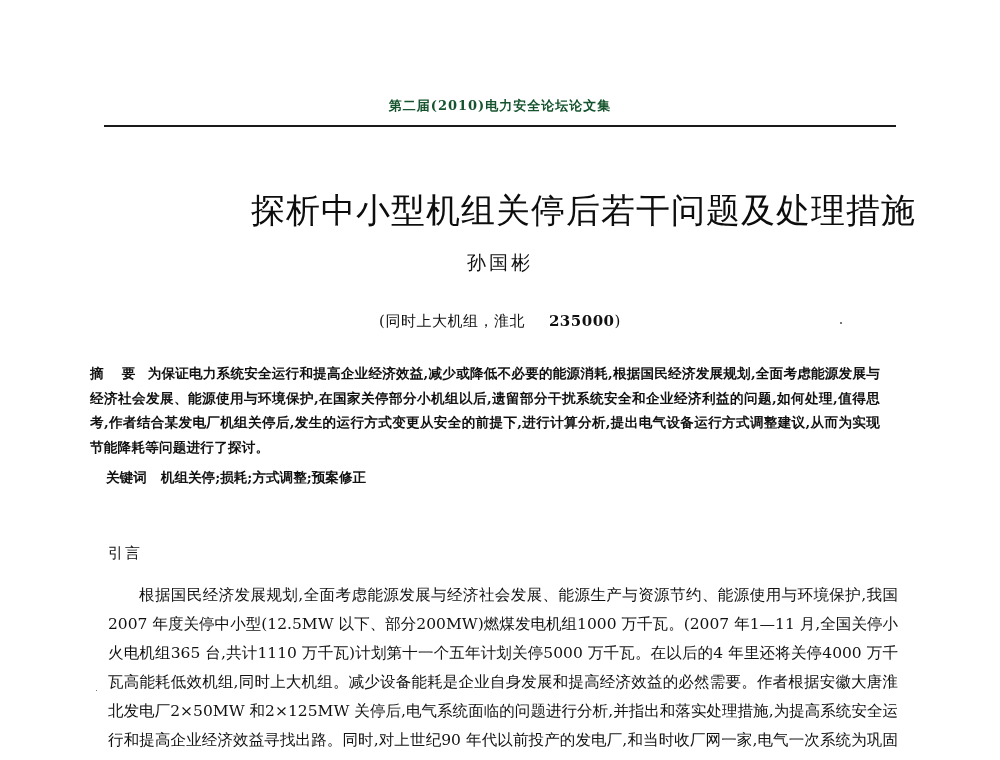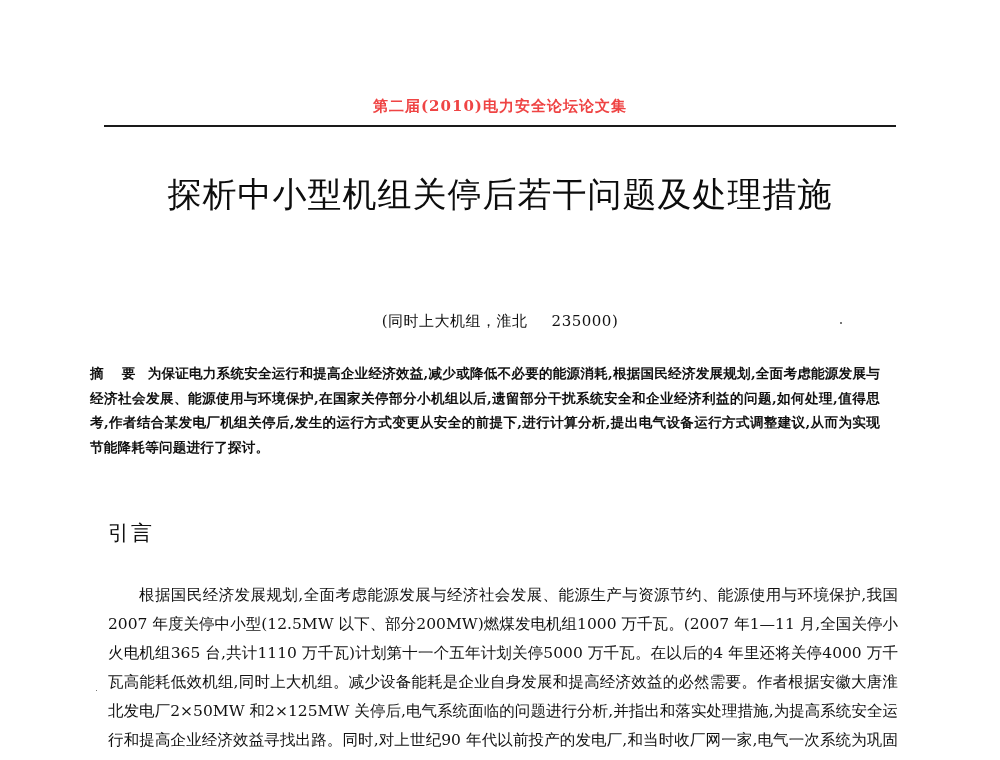--- a/index.html
+++ b/index.html
@@ -21,23 +21,23 @@
       width: 1000px; height: 760px;
     }
     .running-header {
       position: absolute;
       left: 104px;
       width: 792px;
       top: 97px;
       text-align: center;
       font-family: "DejaVu Serif", "Liberation Serif", serif;
       font-weight: bold;
-      font-size: 15px;
+      font-size: 13px;
       letter-spacing: 1px;
-      color: #ef4444;
+      color: #14532d;
     }
     .header-rule {
       position: absolute;
       left: 104px;
       top: 125px;
       width: 792px;
       height: 0;
       border-top: 2px solid #1a1a1a;
     }
     .title {
@@ -65,20 +65,21 @@
       position: absolute;
       left: 100px;
       width: 800px;
       top: 312px;
       text-align: center;
       font-size: 15px;
       letter-spacing: 0.5px;
     }
     .affiliation .postcode {
       margin-left: 24px;
+      font-weight: bold;
     }
     .abstract {
       position: absolute;
       left: 90px;
       width: 790px;
       top: 361px;
       font-size: 13.6px;
       line-height: 24.5px;
       font-weight: bold;
       text-align: justify;
@@ -98,23 +99,23 @@
       top: 469px;
       font-size: 13.6px;
       font-weight: bold;
     }
     .keywords .label {
       margin-right: 14px;
     }
     .section-heading {
       position: absolute;
       left: 108px;
-      top: 519px;
+      top: 544px;
       font-family: Liberation Sans, sans-serif;
-      font-size: 21px;
+      font-size: 15px;
       letter-spacing: 2px;
     }
     .body-text {
       position: absolute;
       left: 108px;
       width: 790px;
       top: 581px;
       font-size: 15.5px;
       line-height: 29px;
       text-align: justify;
@@ -130,27 +131,29 @@
     }
   </style>
 </head>
 <body>
 
 <div class="page">
 
   <div class="running-header">第二届(2010)电力安全论坛论文集</div>
   <div class="header-rule"></div>
 
-  <h1 class="title" style="margin:0;font-weight:normal;">探析中小型机组关停后若干问题及处理措施</h1>
+  <h1 class="title" style="margin:16px;font-weight:normal;text-align:right;">探析中小型机组关停后若干问题及处理措施</h1>
 
+  <div class="author">孙国彬</div>
 
   <div class="affiliation"><span>(</span><span>同时上大机组，淮北</span><span class="postcode">235000</span><span>)</span></div>
 
   <div class="abstract"><span class="label"><span>摘</span><span class="gap"></span><span>要</span></span><span>为保证电力系统安全运行和提高企业经济效益,减少或降低不必要的能源消耗,根据国民经济发展规划,全面考虑能源发展与经济社会发展、能源使用与环境保护,在国家关停部分小机组以后,遗留部分干扰系统安全和企业经济利益的问题,如何处理,值得思考,作者结合某发电厂机组关停后,发生的运行方式变更从安全的前提下,进行计算分析,提出电气设备运行方式调整建议,从而为实现节能降耗等问题进行了探讨。</span></div>
 
+  <div class="keywords"><span class="label">关键词</span><span>机组关停;损耗;方式调整;预案修正</span></div>
 
   <h2 class="section-heading" style="margin:0;font-weight:normal;">引言</h2>
 
   <div class="body-text">
     <p>根据国民经济发展规划,全面考虑能源发展与经济社会发展、能源生产与资源节约、能源使用与环境保护,我国2007 年度关停中小型(12.5MW 以下、部分200MW)燃煤发电机组1000 万千瓦。(2007 年1—11 月,全国关停小火电机组365 台,共计1110 万千瓦)计划第十一个五年计划关停5000 万千瓦。在以后的4 年里还将关停4000 万千瓦高能耗低效机组,同时上大机组。减少设备能耗是企业自身发展和提高经济效益的必然需要。作者根据安徽大唐淮北发电厂2×50MW 和2×125MW 关停后,电气系统面临的问题进行分析,并指出和落实处理措施,为提高系统安全运行和提高企业经济效益寻找出路。同时,对上世纪90 年代以前投产的发电厂,和当时收厂网一家,电气一次系统为巩固网络稳定接线较复杂的发电</p>
   </div>
 
   <div class="speck" style="left:840px; top:322px;"></div>
   <div class="speck" style="left:96px; top:690px; width:1px; height:1px;"></div>
 </div>

